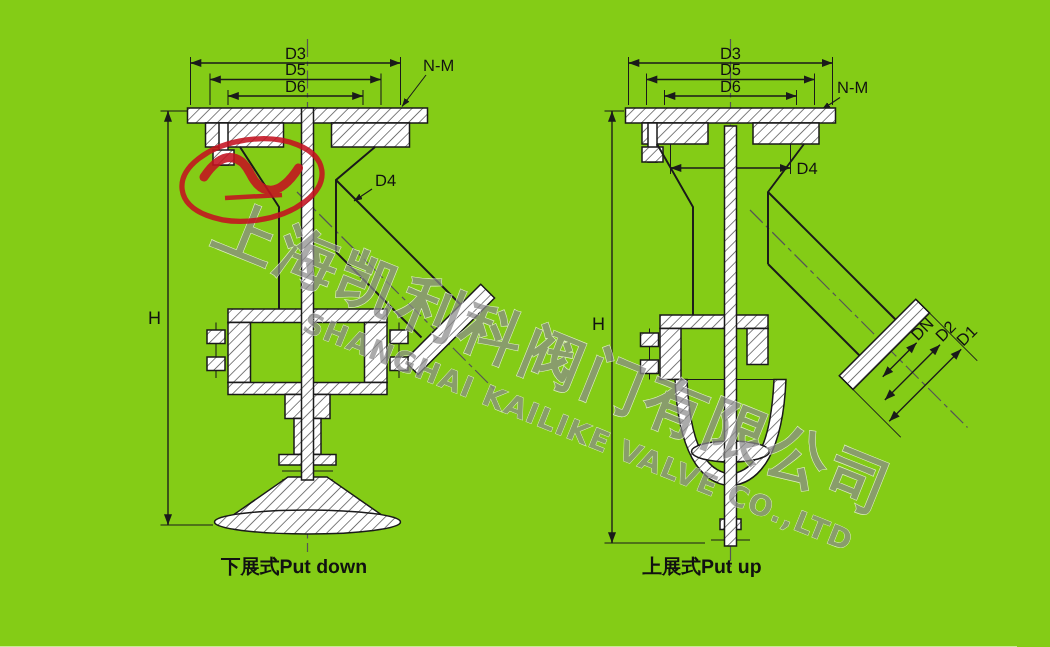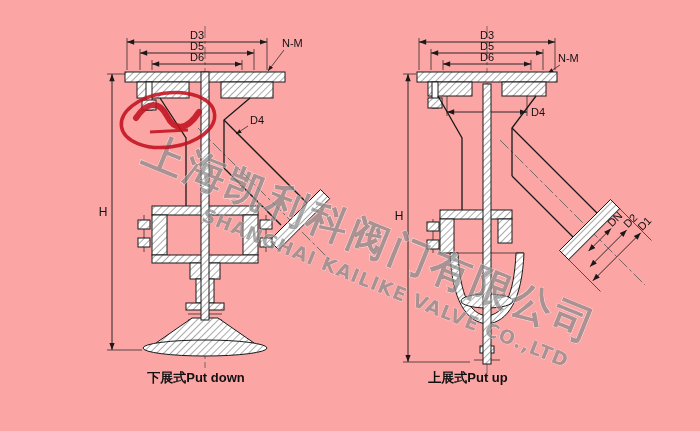--- a/index.html
+++ b/index.html
@@ -1,16 +1,16 @@
 <!DOCTYPE html>
 <html><head>
 <meta charset="utf-8">
 <style>
   html,body{margin:0;padding:0;background:#fff;}
-  .page{position:relative;width:700px;height:431px;background:#fca5a5;overflow:hidden;
+  .page{position:relative;width:700px;height:431px;background:#84cc16;overflow:hidden;
         font-family:"Liberation Sans",sans-serif;}
   svg{display:block;}
   .dim{stroke:#1a1a1a;stroke-width:0.9;fill:none;}
   .thin{stroke:#1a1a1a;stroke-width:0.7;fill:none;}
   .outline{stroke:#1a1a1a;stroke-width:1.3;fill:none;}
   .cl{stroke:#555;stroke-width:0.8;fill:none;stroke-dasharray:12 3 3 3;}
   .hatched{fill:url(#hatch);stroke:#1a1a1a;stroke-width:1;}
   .solidpart{fill:#ffffff;stroke:#1a1a1a;stroke-width:1;}
   .dimtext{font-size:11px;fill:#111;font-family:"Liberation Sans",sans-serif;}
   .captiontext{font-size:13px;font-weight:600;fill:#111;font-family:"Liberation Sans",sans-serif;}

